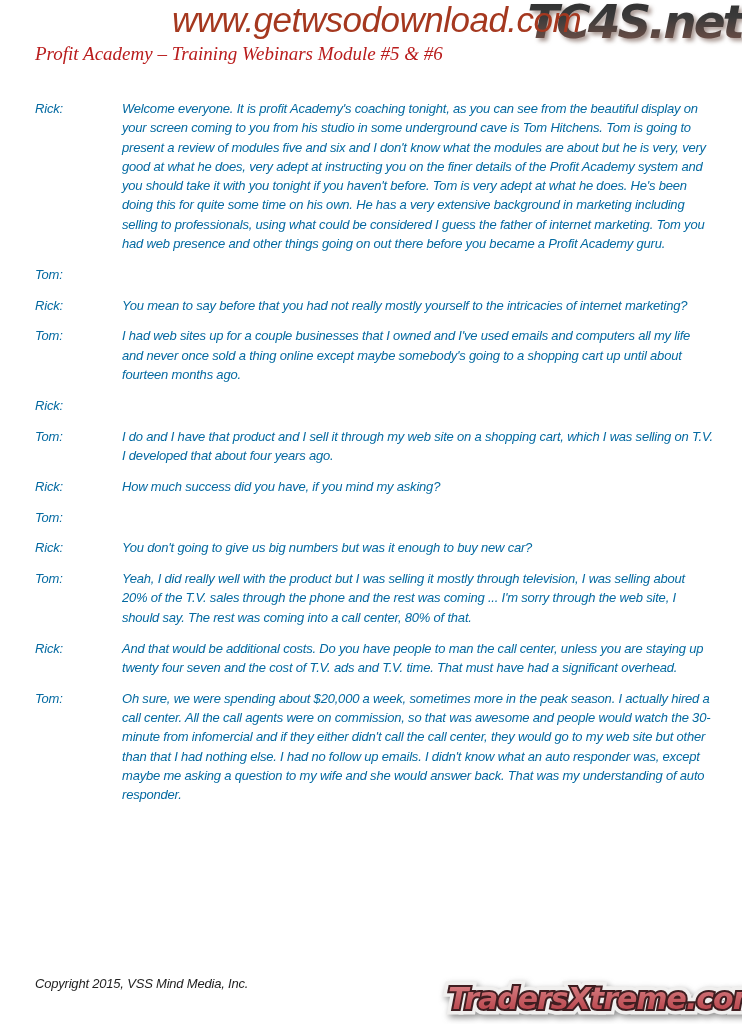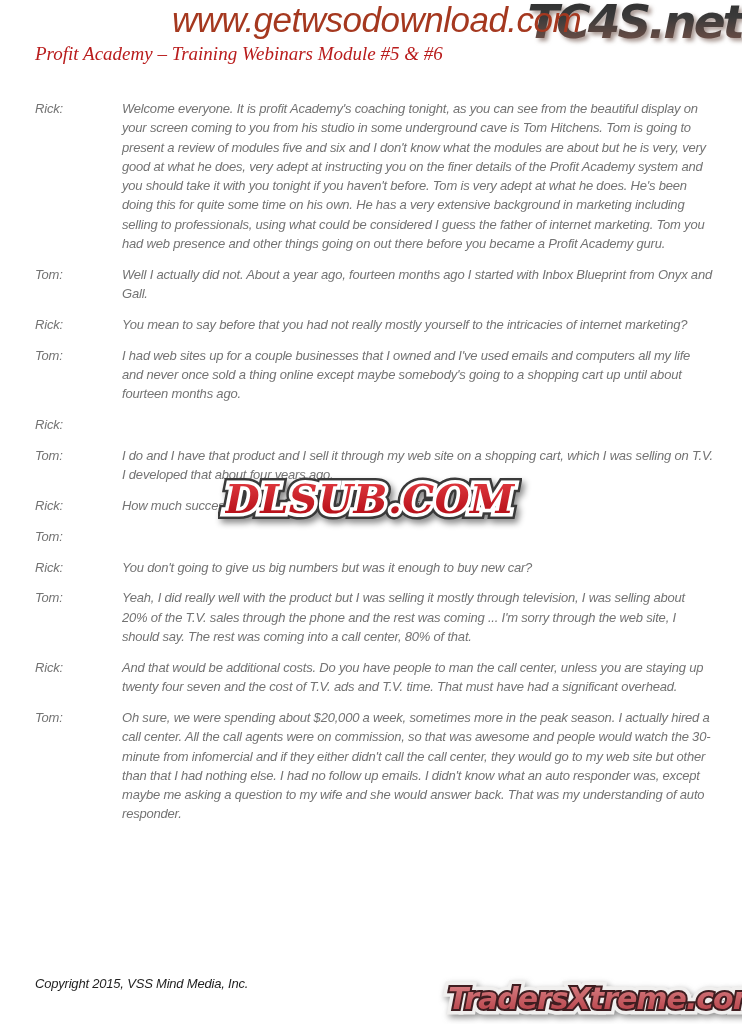--- a/index.html
+++ b/index.html
@@ -16,21 +16,21 @@
   
   .doc-title{
     position:absolute;left:35px;top:43px;
     font-family:"Liberation Serif",serif;
     font-size:19px;color:#b91c1c;
     white-space:nowrap;
   }
 
   
   .content{position:absolute;left:35px;top:99px;width:678px;}
-  .row{display:flex;margin-bottom:11.5px;color:#737373;
+  .row{display:flex;margin-bottom:11.5px;color:#0369a1;
        font-size:13px;letter-spacing:-0.2px;line-height:19.3px;}
   .speaker{width:87px;flex-shrink:0;}
   .speech{width:591px;}
 
   .footer-copy{
     position:absolute;left:35px;top:944px;
     font-size:13px;letter-spacing:-0.2px;color:#1f1f1f;
     white-space:nowrap;
     margin-top:32px;
   }
@@ -92,21 +92,20 @@
 
   <div class="content">
 
     <div class="row">
       <div class="speaker">Rick:</div>
       <div class="speech">Welcome everyone.  It is profit Academy's coaching tonight, as you can see from the beautiful display on your screen coming to you from his studio in some underground cave is Tom Hitchens. Tom is going to present a review of modules five and six and I don't know what the modules are about but he is very, very good at what he does, very adept at instructing you on the finer details of the Profit Academy system and you should take it with you tonight if you haven't before.  Tom is very adept at what he does. He's been doing this for quite some time on his own. He has a very extensive background in marketing including selling to professionals, using what could be considered I guess the father of internet marketing.  Tom you had web presence and other things going on out there before you became a Profit Academy guru.</div>
     </div>
 
     <div class="row">
       <div class="speaker">Tom:</div>
-      <div class="speech">Well I actually did not.  About a year ago, fourteen months ago I started with Inbox Blueprint from Onyx and Gall.</div>
     </div>
 
     <div class="row">
       <div class="speaker">Rick:</div>
       <div class="speech">You mean to say before that you had not really mostly yourself to the intricacies of internet marketing?</div>
     </div>
 
     <div class="row">
       <div class="speaker">Tom:</div>
       <div class="speech">I had web sites up for a couple businesses that I owned and I've used emails and computers all my life and never once sold a thing online except maybe somebody's going to a shopping cart up until about fourteen months ago.</div>
@@ -145,25 +144,20 @@
       <div class="speech">And that would be additional costs. Do you have people to man the call center, unless you are staying up twenty four seven and the cost of T.V. ads and T.V. time. That must have had a significant overhead.</div>
     </div>
 
     <div class="row">
       <div class="speaker">Tom:</div>
       <div class="speech">Oh sure, we were spending about $20,000 a week, sometimes more in the peak season.  I actually hired a call center. All the call agents were on commission, so that was awesome and people would watch the 30-minute from infomercial and if they either didn't call the call center, they would go to my web site but other than that I had nothing else. I had no follow up emails. I didn't know what an auto responder was, except maybe me asking a question to my wife and she would answer back.  That was my understanding of auto responder.</div>
     </div>
 
   </div>
 
-  <div class="wm-stack dlsub">
-    <span class="layer back">DLSUB.COM</span>
-    <span class="layer mid">DLSUB.COM</span>
-    <span class="front">DLSUB.COM</span>
-  </div>
 
   <div class="footer-copy">Copyright 2015, VSS Mind Media, Inc.</div>
 
   <div class="wm-stack traders">
     <span class="layer back">TradersXtreme.com</span>
     <span class="layer mid">TradersXtreme.com</span>
     <span class="front">TradersXtreme.com</span>
   </div>
 
 </div>

